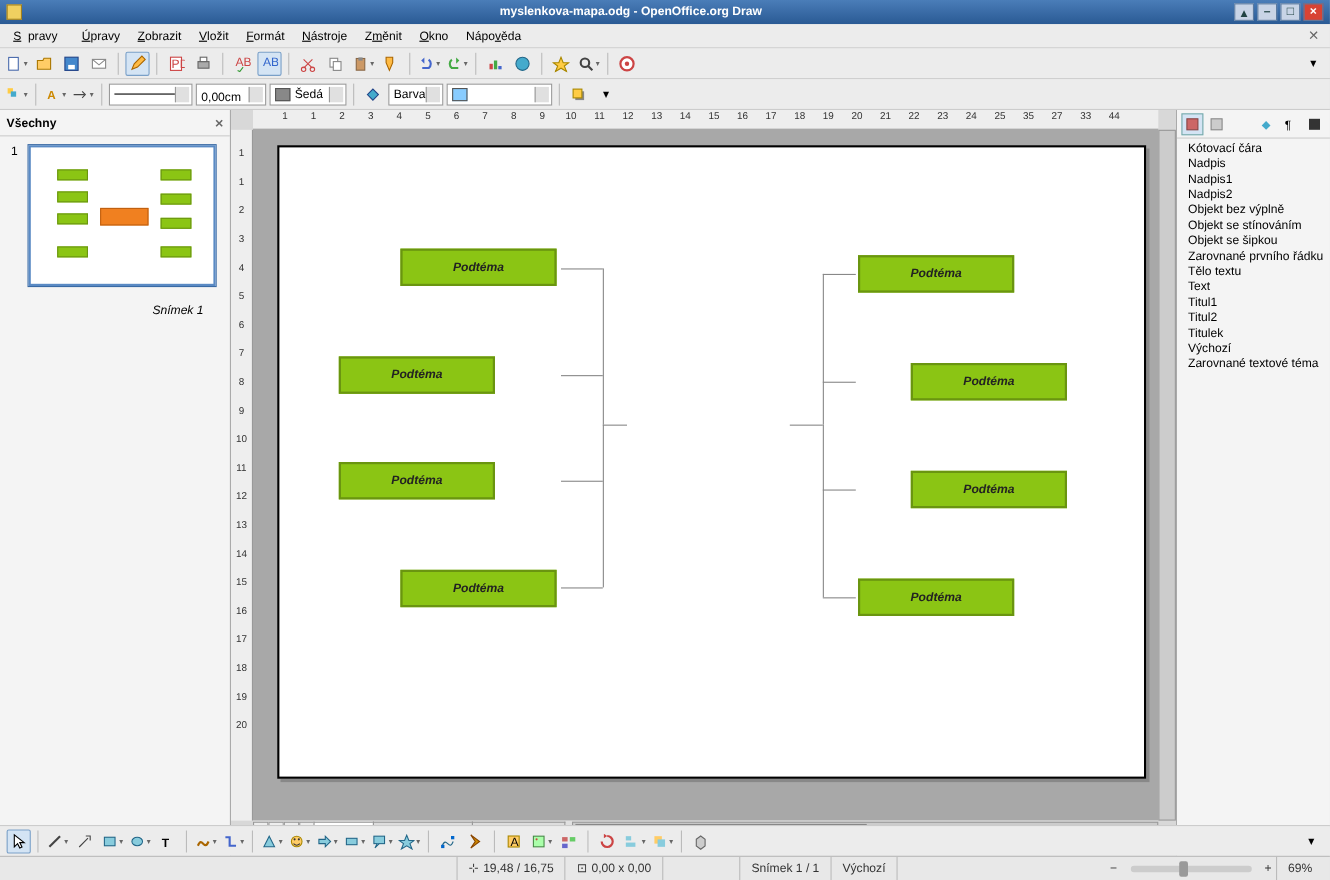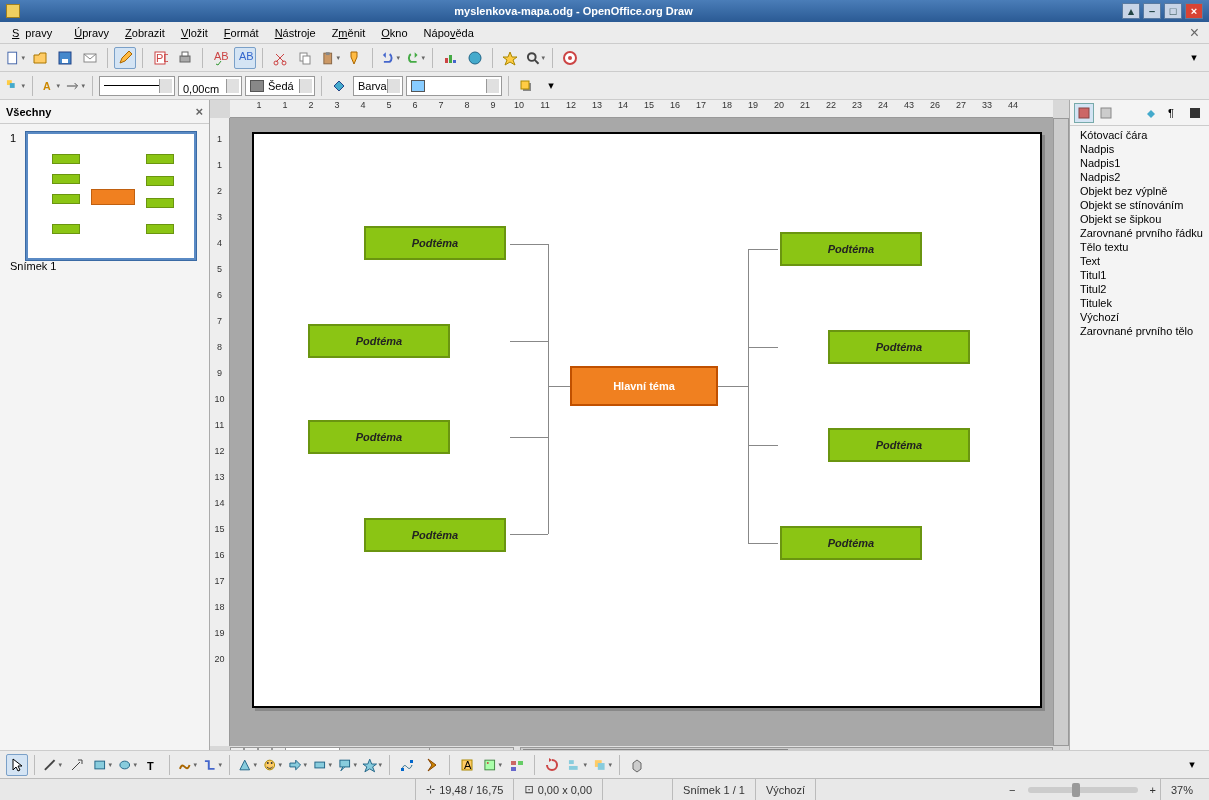--- a/index.html
+++ b/index.html
@@ -34,21 +34,21 @@
 .main { position:absolute; top:100px; bottom:22px; left:0; right:0; display:flex; }
 .sidepanel { width:210px; background:#f4f4f4; border-right:1px solid #aaa; display:flex; flex-direction:column;}
 .sidepanel .hdr{display:flex;align-items:center;padding:4px 6px;font-weight:bold;border-bottom:1px solid #ccc;}
 .sidepanel .hdr .x{margin-left:auto;font-size:13px;color:#666;}
 .thumb-area{flex:1;padding:8px 10px;}
 .thumb-wrap{display:flex;gap:6px;}
 .thumb-num{width:10px;}
 .thumb{width:170px;height:128px;border:2px solid #5a8ac4;background:#fff;position:relative;box-shadow:0 0 0 1px #3a6aa4;}
 .thumb .tmain{position:absolute;left:63px;top:55px;width:44px;height:16px;background:#f08020;border:1px solid #c06010;}
 .thumb .tbox{position:absolute;width:28px;height:10px;background:#8bc514;border:1px solid #6a9510;}
-.thumb-label{text-align:left;padding:0 14px 0 0;}
+.thumb-label{text-align:right;padding:16px 14px 0 0;font-style:italic;}
 
 .canvas-area{flex:1;position:relative;background:#d8d8d8;}
 .ruler-h{position:absolute;top:0;left:20px;right:16px;height:18px;background:#eee;border-bottom:1px solid #999;overflow:hidden;}
 .ruler-v{position:absolute;top:18px;left:0;bottom:32px;width:20px;background:#eee;border-right:1px solid #999;}
 .ruler-h .rnums{display:flex;padding-left:16px;}
 .ruler-h .rnums span{width:26px;text-align:center;font-size:9px;color:#333;}
 .ruler-v .rnums{display:flex;flex-direction:column;padding-top:8px;}
 .ruler-v .rnums span{height:26px;display:flex;align-items:center;justify-content:center;font-size:9px;color:#333;}
 .canvas{position:absolute;top:18px;left:20px;right:16px;bottom:32px;overflow:hidden;background:#a8a8a8;}
 .page{position:absolute;left:22px;top:14px;width:790px;height:576px;background:#fff;border:2px solid #000;box-shadow:3px 3px 0 #888;}
@@ -332,22 +332,22 @@
           <span>15</span>
           <span>16</span>
           <span>17</span>
           <span>18</span>
           <span>19</span>
           <span>20</span>
           <span>21</span>
           <span>22</span>
           <span>23</span>
           <span>24</span>
-          <span>43</span>
-          <span>26</span>
+          <span>25</span>
+          <span>35</span>
           <span>27</span>
           <span>33</span>
           <span>44</span>
         </div>
     </div>
     <div class="ruler-v">
       <div class="rnums" id="ruler-v-nums">
           <span>1</span>
           <span>1</span>
           <span>2</span>
@@ -383,23 +383,20 @@
         <div class="mm-line" style="left:294px;top:252px;width:22px;height:1px;"></div>
 
         <div class="mm-line" style="left:464px;top:252px;width:30px;height:1px;"></div>
         <div class="mm-line" style="left:494px;top:115px;width:1px;height:137px;"></div>
         <div class="mm-line" style="left:494px;top:115px;width:30px;height:1px;"></div>
         <div class="mm-line" style="left:494px;top:213px;width:30px;height:1px;"></div>
         <div class="mm-line" style="left:494px;top:252px;width:1px;height:157px;"></div>
         <div class="mm-line" style="left:494px;top:311px;width:30px;height:1px;"></div>
         <div class="mm-line" style="left:494px;top:409px;width:30px;height:1px;"></div>
 
-        <div class="mm-main">
-            <span>Hlavní téma</span>
-          </div>
         <div class="mm-sub" style="left:110px;top:92px;">
             <span>Podtéma</span>
           </div>
         <div class="mm-sub" style="left:54px;top:190px;">
             <span>Podtéma</span>
           </div>
         <div class="mm-sub" style="left:54px;top:286px;">
             <span>Podtéma</span>
           </div>
         <div class="mm-sub" style="left:110px;top:384px;">
@@ -473,21 +470,21 @@
         <div>Objekt bez výplně</div>
         <div>Objekt se stínováním</div>
         <div>Objekt se šipkou</div>
         <div>Zarovnané prvního řádku</div>
         <div>Tělo textu</div>
         <div>Text</div>
         <div>Titul1</div>
         <div>Titul2</div>
         <div>Titulek</div>
         <div>Výchozí</div>
-        <div>Zarovnané prvního tělo</div>
+        <div>Zarovnané textové téma</div>
       </div>
     <div class="bottom">
       <div class="combo" style="width:100%;">
           <span>Všechny styly</span>
         </div>
     </div>
   </div>
 </div>
 
 <div class="drawbar" style="position:absolute;bottom:22px;left:0;right:0;">
@@ -646,15 +643,15 @@
   <div class="cell">
       <span>Výchozí</span>
     </div>
   <div class="spacer"></div>
   <span style="padding:0 4px;">−</span>
   <div class="zoom-slider">
       <div class="knob"></div>
     </div>
   <span style="padding:0 4px;">+</span>
   <div class="cell" style="border-left:1px solid #bbb;border-right:none;">
-      <span>37%</span>
+      <span>69%</span>
     </div>
 </div>
 
 </body></html>

